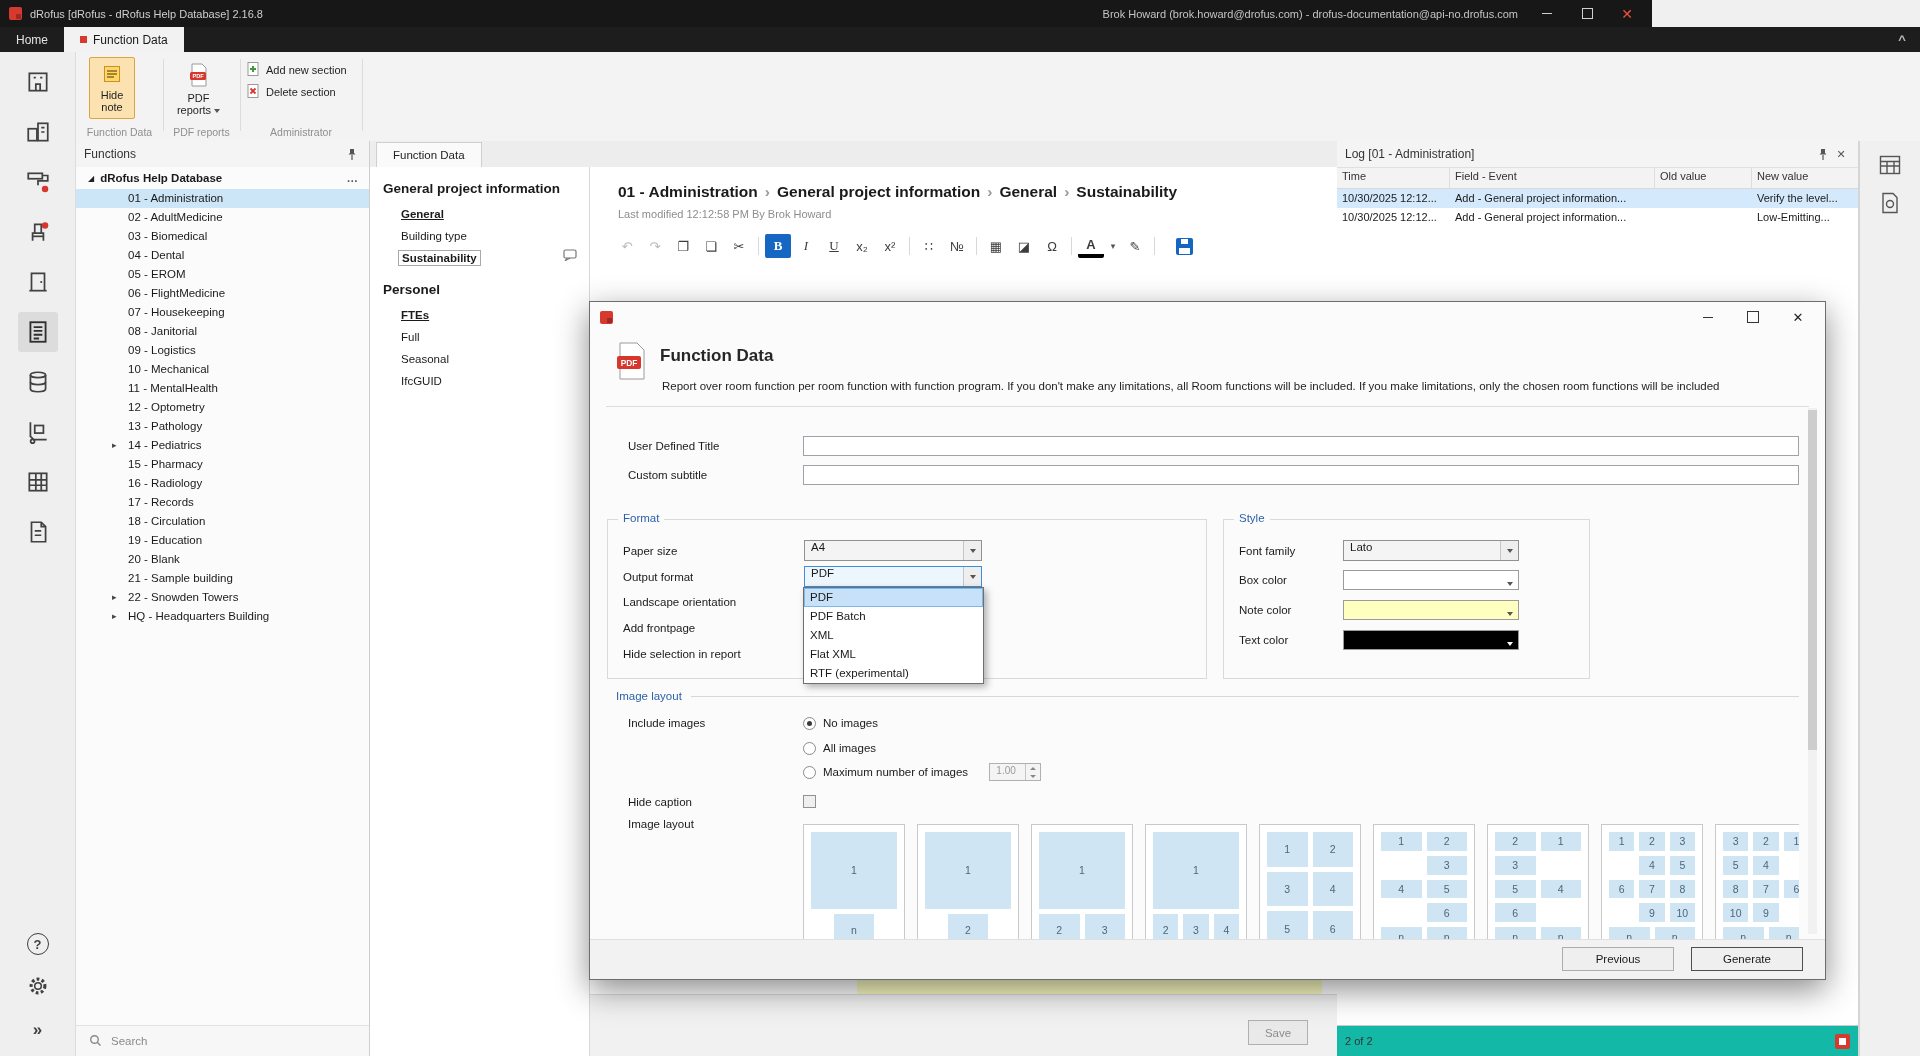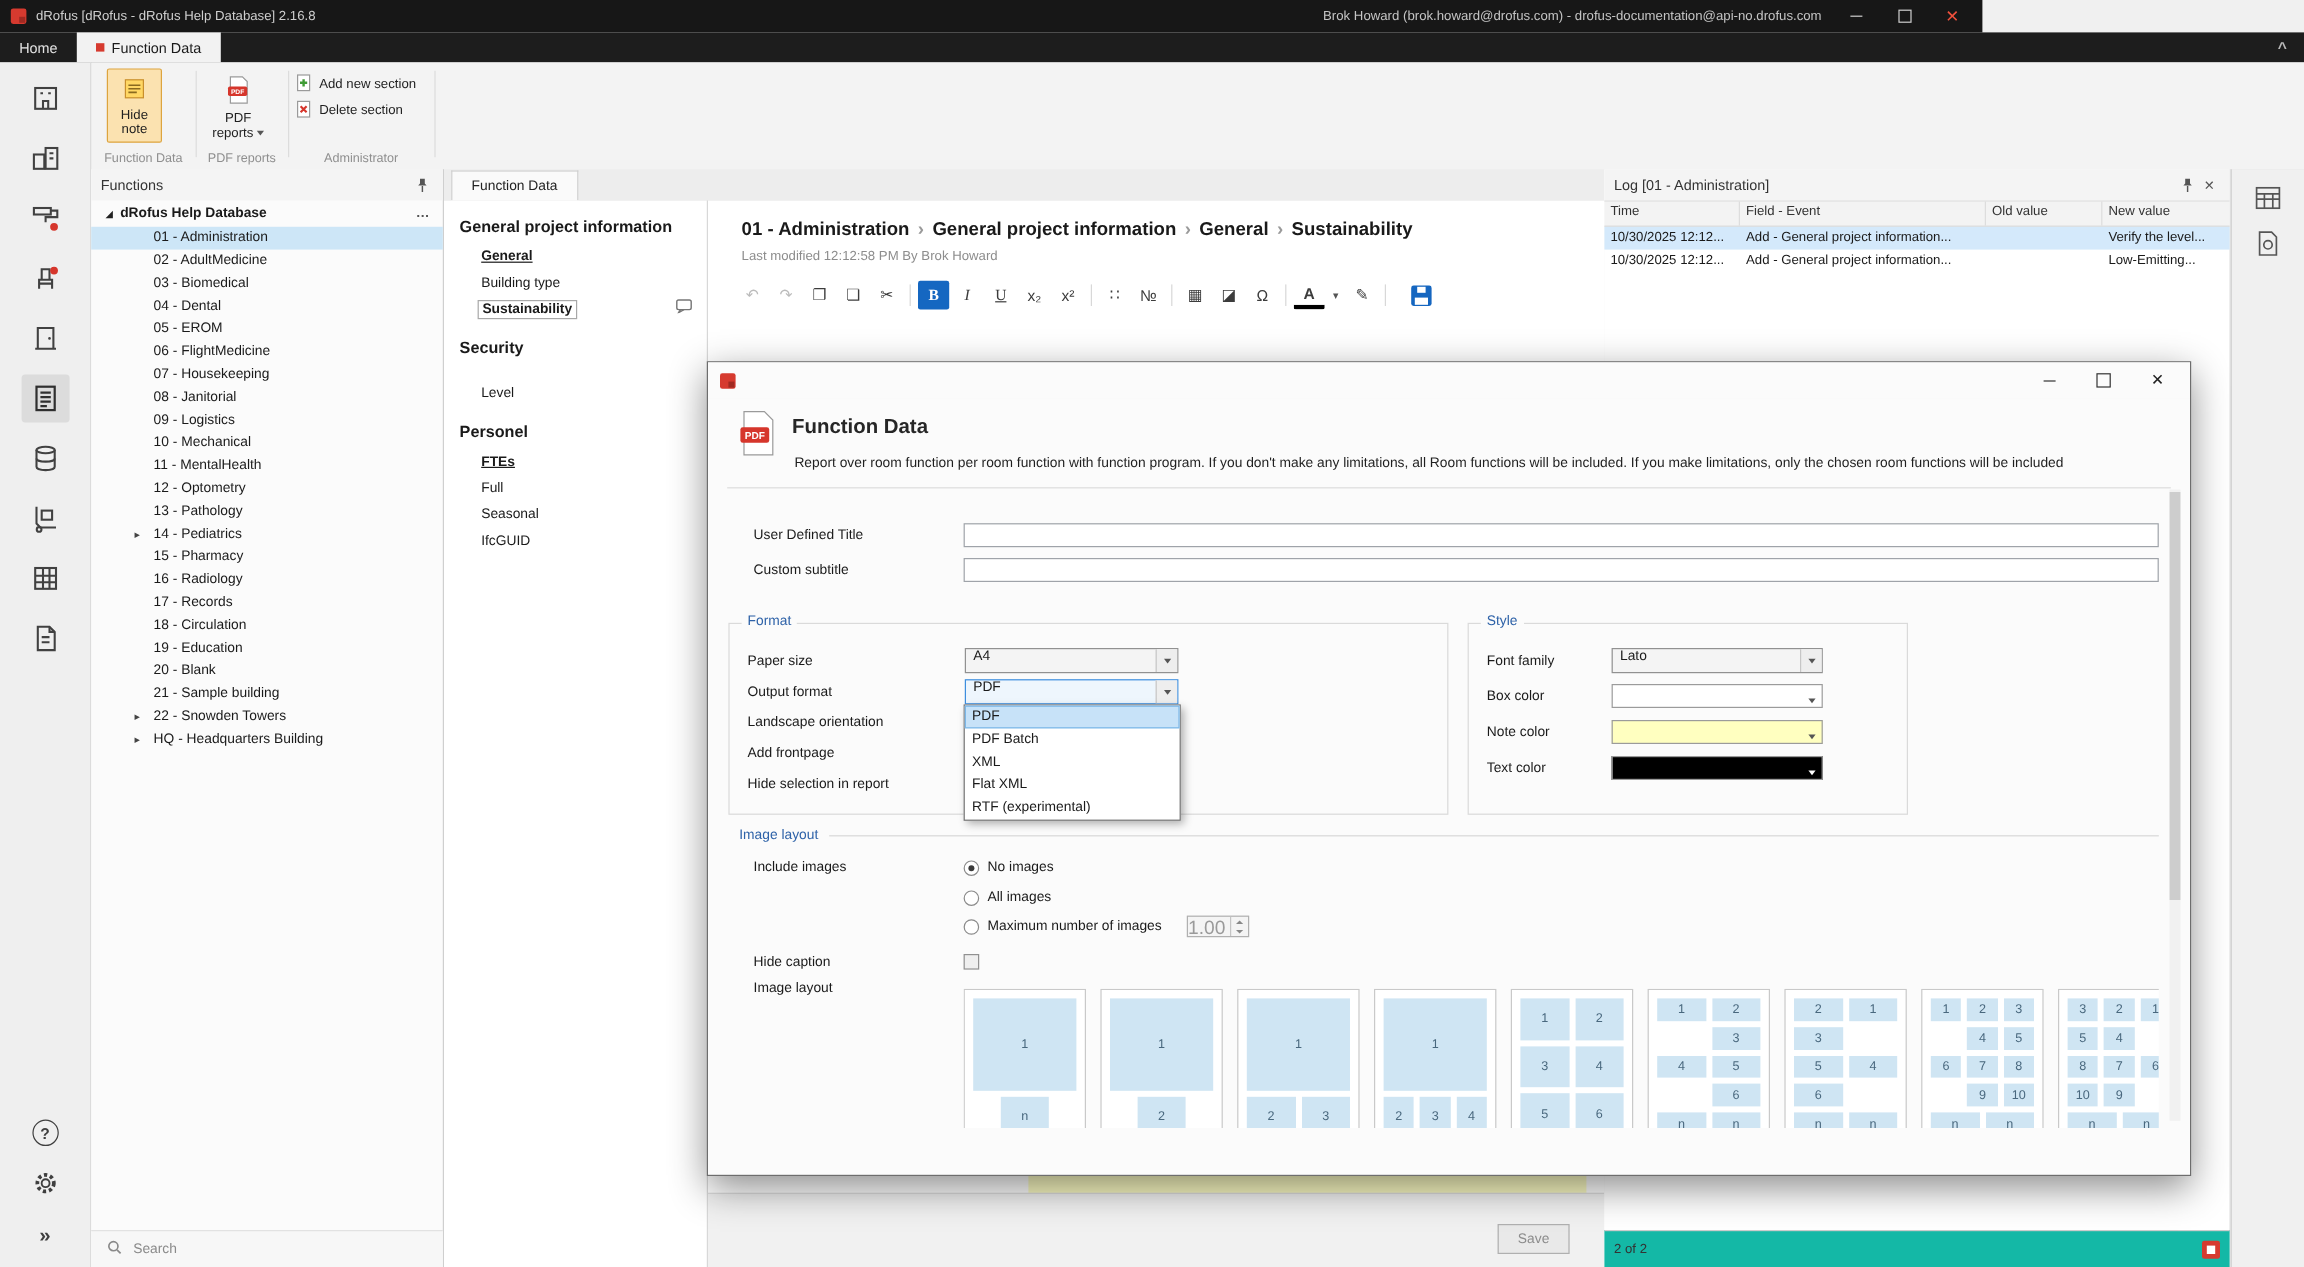--- a/index.html
+++ b/index.html
@@ -172,21 +172,21 @@
   .colorbox .cb-arr2{position:absolute;right:1px;top:1px;bottom:1px;width:15px;display:flex;align-items:flex-end;
                      justify-content:center;padding-bottom:2px;box-sizing:border-box}
   .popup{position:absolute;left:213px;top:255px;width:179px;background:#fff;border:1px solid #707070;
          box-shadow:3px 3px 7px rgba(0,0,0,.3);z-index:60}
   .popup-item{height:19px;line-height:19px;padding-left:6px;font-size:11.5px}
   .popup-item.selected{background:#c7e2f8;outline:1px solid #7cb8e8;outline-offset:-1px}
   .radio-row{position:absolute;left:213px;display:flex;align-items:center;gap:7px;height:16px;font-size:11.5px}
   .radio{width:13px;height:13px;border:1px solid #8a8a8a;border-radius:50%;background:#fff;position:relative;flex:none;box-sizing:border-box}
   .radio.on::after{content:"";position:absolute;left:3px;top:3px;width:5px;height:5px;border-radius:50%;background:#3a3a3a}
   .spinner{display:flex;margin-left:14px;height:18px;border:1px solid #b0b0b0;background:#f4f4f4;box-sizing:border-box}
-  .spin-val{width:32px;text-align:left;padding:1px 3px 0 0;color:#9a9a9a;font-size:16px}
+  .spin-val{width:32px;text-align:center;padding:1px 3px 0 0;color:#9a9a9a;font-size:10px}
   .spin-btns{width:14px;border-left:1px solid #c4c4c4;display:flex;flex-direction:column}
   .spin-btns span{flex:1;display:flex;align-items:center;justify-content:center}
   .arr-up{width:0;height:0;border-left:3px solid transparent;border-right:3px solid transparent;border-bottom:3.5px solid #888}
   .arr-dn2{width:0;height:0;border-left:3px solid transparent;border-right:3px solid transparent;border-top:3.5px solid #888}
   .checkbox{position:absolute;left:213px;width:13px;height:13px;border:1px solid #919191;background:#efefef;box-sizing:border-box}
   .thumbs{position:absolute;left:213px;top:492px;width:996px;height:118px;overflow:hidden;display:flex;gap:12px}
   .thumb{flex:none;width:102px;height:130px;background:#fff;border:1px solid #c9c9c9;box-sizing:border-box;
          padding:7px;display:flex;flex-direction:column;gap:5px}
   .thumb-row{display:flex;gap:5px;flex:1}
   .thumb-row.tall{flex:2.4}
@@ -431,26 +431,20 @@
                 </div>
                 <div class="nav-row">
                   <span class="nav-item">Building type</span>
                 </div>
                 <div class="nav-row">
                   <span class="nav-item selected">Sustainability</span>
                   <span class="note-ico"><svg width="14" height="12" viewBox="0 0 14 12" fill="none" stroke="#777" stroke-width="1.2">
                       <rect x="1" y="1" width="12" height="8" rx="1.5"></rect>
                       <path d="M4 9l-1.5 2.5L7 9"></path>
                     </svg></span>
-                </div>
-              </div>
-              <div class="nav-section sec1">
-                <div class="nav-heading">Security</div>
-                <div class="nav-row">
-                  <span class="nav-item">Level</span>
                 </div>
               </div>
               <div class="nav-section sec2">
                 <div class="nav-heading">Personel</div>
                 <div class="nav-row">
                   <span class="nav-item emph">FTEs</span>
                 </div>
                 <div class="nav-row">
                   <span class="nav-item">Full</span>
                 </div>
@@ -839,15 +833,19 @@
               <div class="thumb-cell">n</div>
             </div>
           </div>
         </div>
 
       <div class="dlg-scrollbar">
         <div class="dlg-scroll-thumb"></div>
       </div>
     </div>
 
+    <div class="dlg-footer">
+      <div class="dlg-btn btn-previous">Previous</div>
+      <div class="dlg-btn btn-generate">Generate</div>
+    </div>
   </div>
 
 </div>
 
 </body></html>

